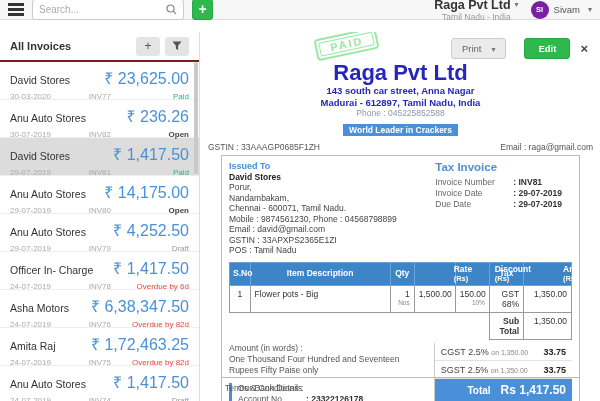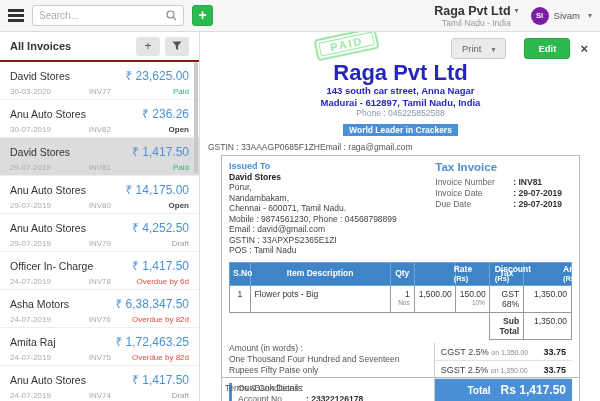--- a/index.html
+++ b/index.html
@@ -1,20 +1,20 @@
 <!DOCTYPE html>
 <html><head>
 <meta charset="utf-8">
 <style>
   * { margin:0; padding:0; box-sizing:border-box; }
   html,body { width:600px; height:401px; overflow:hidden; background:#fff;
     font-family:"Liberation Sans", sans-serif; }
 
   
-  .topbar { height:32px; background:#f7f7f7; border-bottom:1px solid #ddd;
+  .topbar { height:20px; background:#f7f7f7; border-bottom:1px solid #ddd;
     display:flex; align-items:center; padding:0 8px; }
   .hamburger { width:16px; cursor:pointer; margin-right:8px; }
   .hamburger div { height:2.5px; background:#333; margin:2.5px 0; }
   .search-box { width:152px; height:21px; background:#fff; border:1px solid #ccc;
     border-radius:3px; display:flex; align-items:center; padding:0 6px; }
   .search-box input { border:none; outline:none; flex:1; font-size:10px; color:#444;
     font-family:"Liberation Sans",sans-serif; min-width:0; }
   .search-box input::placeholder { color:#aaa; }
   .add-btn { width:21px; height:21px; background:#2db94d; border:1px solid #28a745;
     border-radius:3px; color:#fff; font-size:14px; font-weight:bold; line-height:18px;
@@ -40,21 +40,21 @@
     display:flex; align-items:center; justify-content:center; color:#555;
     font-size:12px; cursor:pointer; }
   .inv-list { position:absolute; top:30px; bottom:0; left:0; right:0; overflow:hidden; }
   .scroll-thumb { position:absolute; right:1px; top:0; width:4px; height:112px;
     background:#c9c9c9; border-radius:2px; }
   .inv-row { height:38px; border-bottom:1px solid #eee; padding:5px 10px 3px;
     cursor:pointer; }
   .inv-row.selected { background:#dcdcdc; }
   .ir-l1 { display:flex; justify-content:space-between; align-items:baseline; }
   .ir-name { font-size:10.5px; color:#333; }
-  .ir-amt { font-size:12px; color:#4a90d9; }
+  .ir-amt { font-size:16px; color:#4a90d9; }
   .ir-l2 { display:flex; margin-top:3px; font-size:8px; color:#aaa; }
   .ir-date { width:44%; }
   .ir-num { flex:1; }
   .ir-status { text-align:right; }
   .st-paid { color:#2eb872; }
   .st-open { color:#444; font-weight:bold; }
   .st-draft { color:#999; }
   .st-overdue { color:#e0493b; }
 
   
@@ -73,21 +73,21 @@
   .stamp-inner { border:1px solid #99e8a4; border-radius:2px; padding:0 10px;
     font-size:11px; font-weight:bold; letter-spacing:2px; color:#99e8a4; }
 
   .co-header { text-align:center; }
   .co-name { font-size:22px; font-weight:bold; color:#2626bd; line-height:25px; }
   .co-addr { font-size:9.5px; font-weight:bold; color:#2626bd; line-height:11.5px; }
   .co-phone { font-size:8.5px; color:#8a97ab; line-height:11px; }
   .co-badge { display:inline-block; background:#4a90d9; color:#fff; font-size:8.5px;
     font-weight:bold; padding:1px 6px; margin-top:1px; }
 
-  .gst-row { display:flex; justify-content:flex-start; font-size:8.5px; color:#555;
+  .gst-row { display:flex; justify-content:space-between; font-size:8.5px; color:#555;
     padding:5px 7px 3px; }
 
   .invoice-box { flex:1; margin:0 20px; border:1px solid #bbb; border-bottom:none;
     position:relative; overflow:hidden; }
   .parties { display:flex; padding:5px 7px 4px; }
   .issued { flex:1.45; font-size:8.5px; line-height:10.5px; color:#444; }
   .sec-head { color:#4a90d9; font-weight:bold; font-size:9px; }
   .issued-name { font-weight:bold; color:#222; }
   .taxinv { flex:1; padding-left:8px; }
   .taxinv .sec-head { font-size:11.5px; margin-bottom:4px; }

